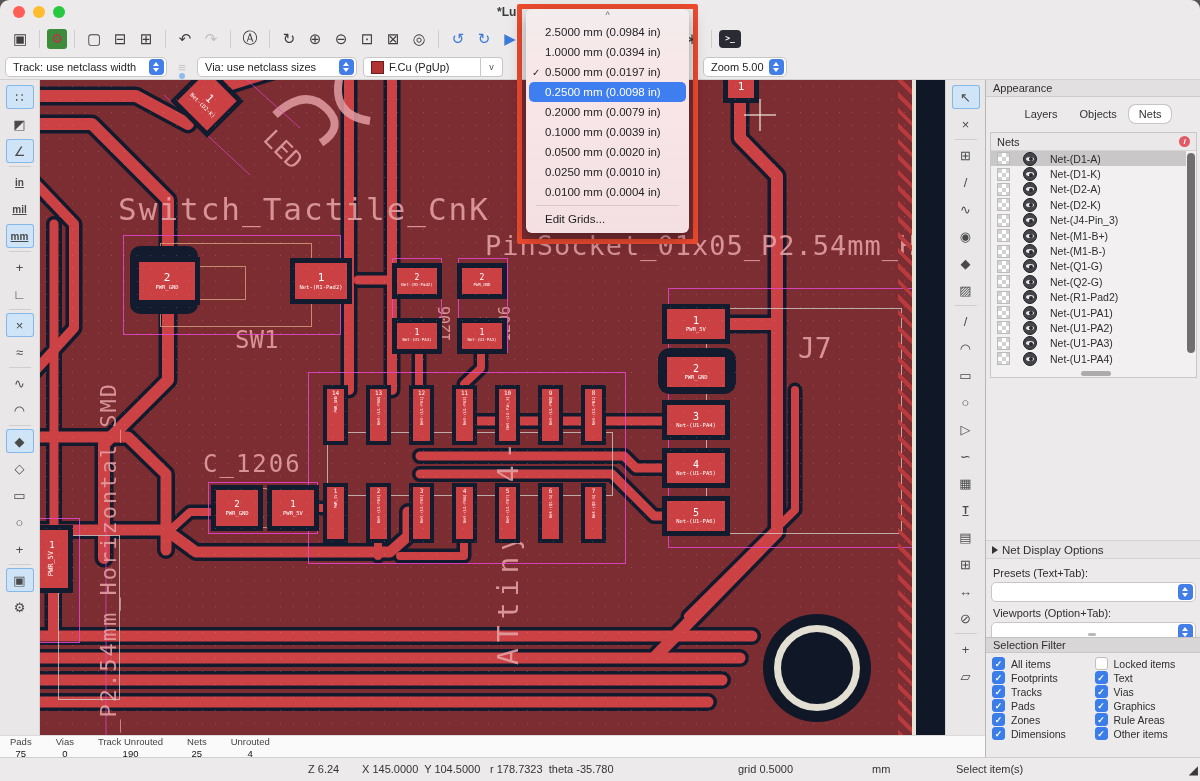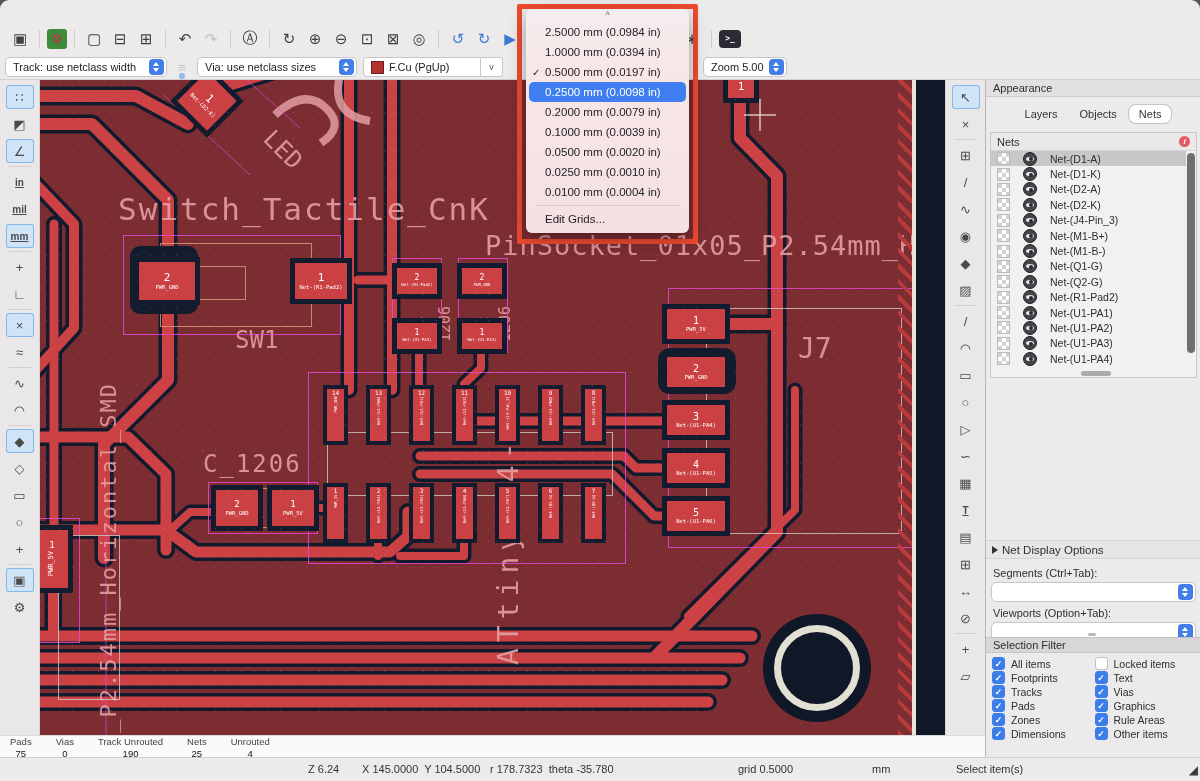--- a/index.html
+++ b/index.html
@@ -127,20 +127,26 @@
 .mi .chk { width:13px; font-size:10px; visibility:hidden; flex:none; }
 .mi.chk .chk { visibility:visible; }
 .mi.sel { background:#3F7EF0; color:#fff; }
 #menu-sep { height:1px; background:#D8C9CA; margin:3px 10px; }
 </style>
 </head>
 <body>
 
 <div id="app">
 
+  <div id="titlebar">
+    <span class="tl" id="tl-close"></span>
+    <span class="tl" id="tl-min"></span>
+    <span class="tl" id="tl-max"></span>
+    <span id="win-title">*Lu</span>
+  </div>
 
   <div id="toolbar1">
     <span class="tbi" data-tone="dark">▣</span>
       <span class="tbi sep"></span>
       <span class="tbi" data-variant="chip">⚙</span>
       <span class="tbi sep"></span>
       <span class="tbi" data-tone="dark">▢</span>
       <span class="tbi" data-tone="dark">⊟</span>
       <span class="tbi" data-tone="dark">⊞</span>
       <span class="tbi sep"></span>
@@ -576,21 +582,21 @@
             <span class="net-label">Net-(U1-PA4)</span>
           </div>
       </div>
       <div id="nets-vscroll"></div>
       <div id="nets-hscroll"></div>
     </div>
     <div id="ndo-row">
       <span class="tri-right"></span>
       <span>Net Display Options</span>
     </div>
-    <div class="panel-label" style="top:487px;">Segments (Ctrl+Tab):</div>
+    <div class="panel-label" style="top:487px;">Presets (Text+Tab):</div>
     <div class="combo panel-combo" style="top:502px;">
       <span></span>
         <span class="stepper"></span>
     </div>
     <div class="panel-label" style="top:527px;">Viewports (Option+Tab):</div>
     <div class="combo panel-combo" style="top:542px;">
       <span></span>
         <span class="stepper"></span>
     </div>
     <div id="splitter"></div>

